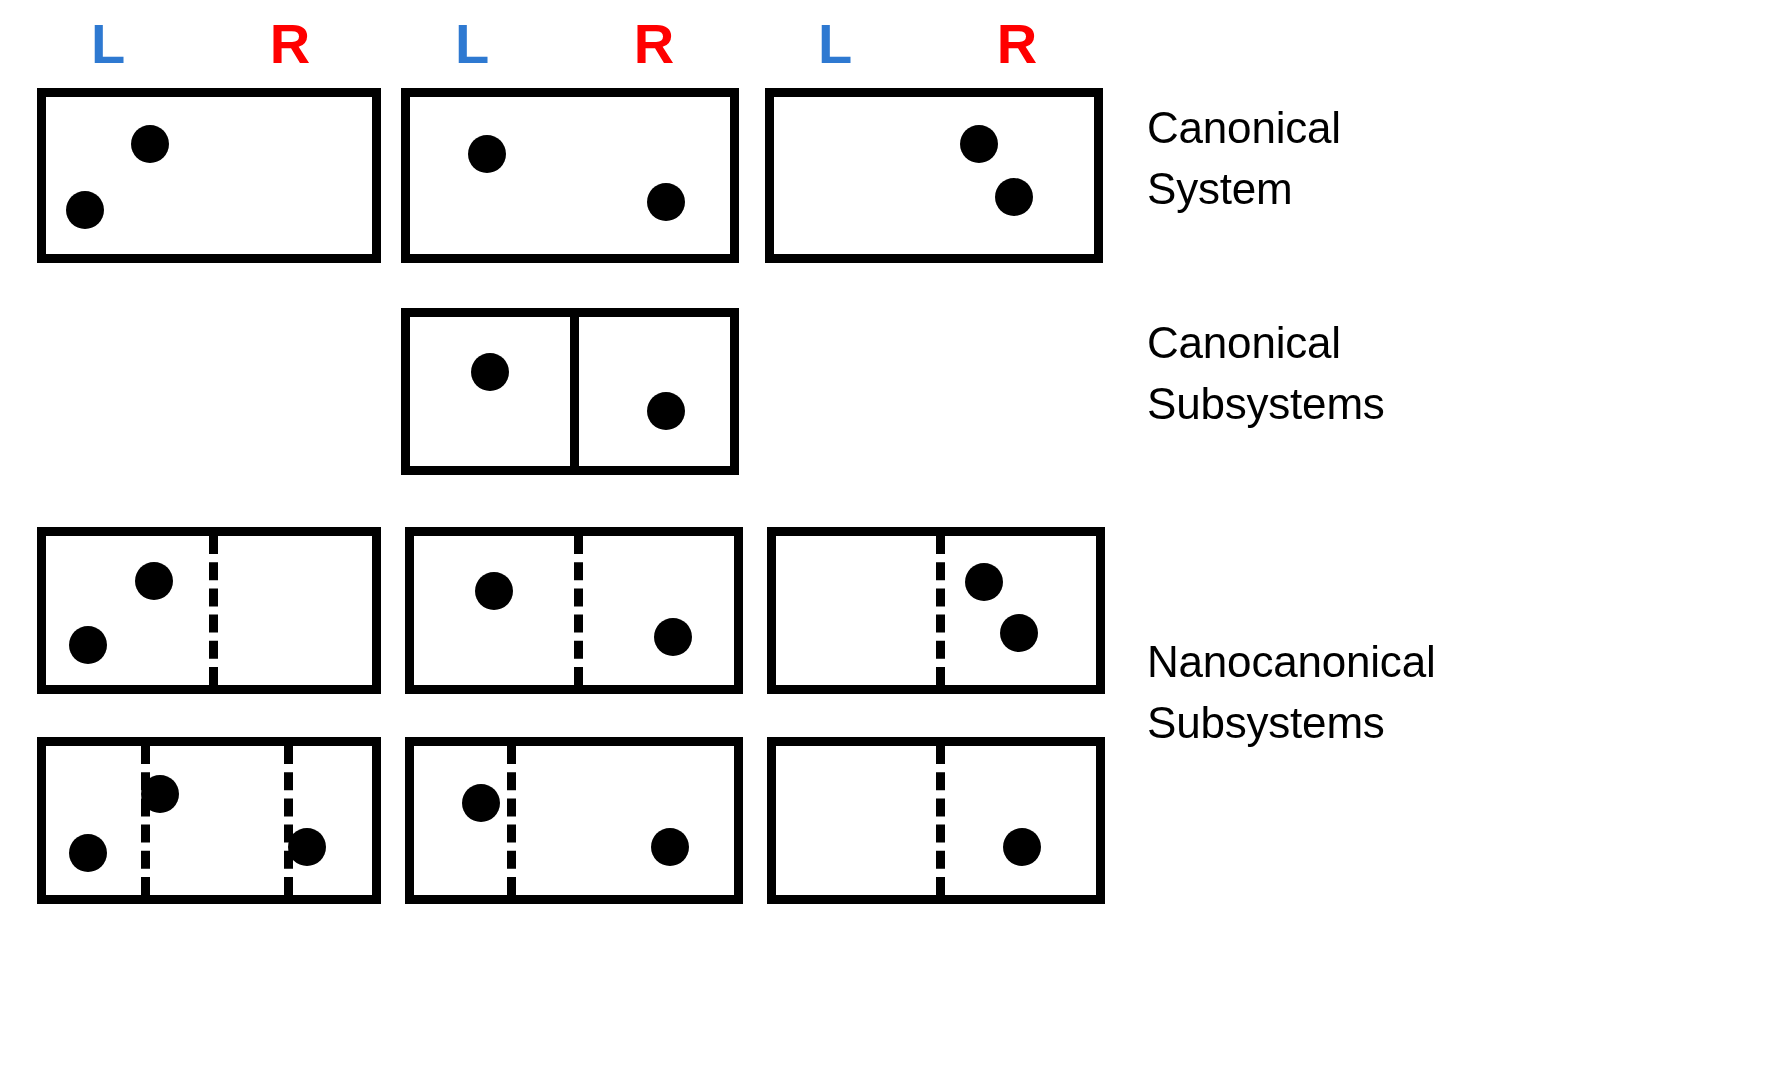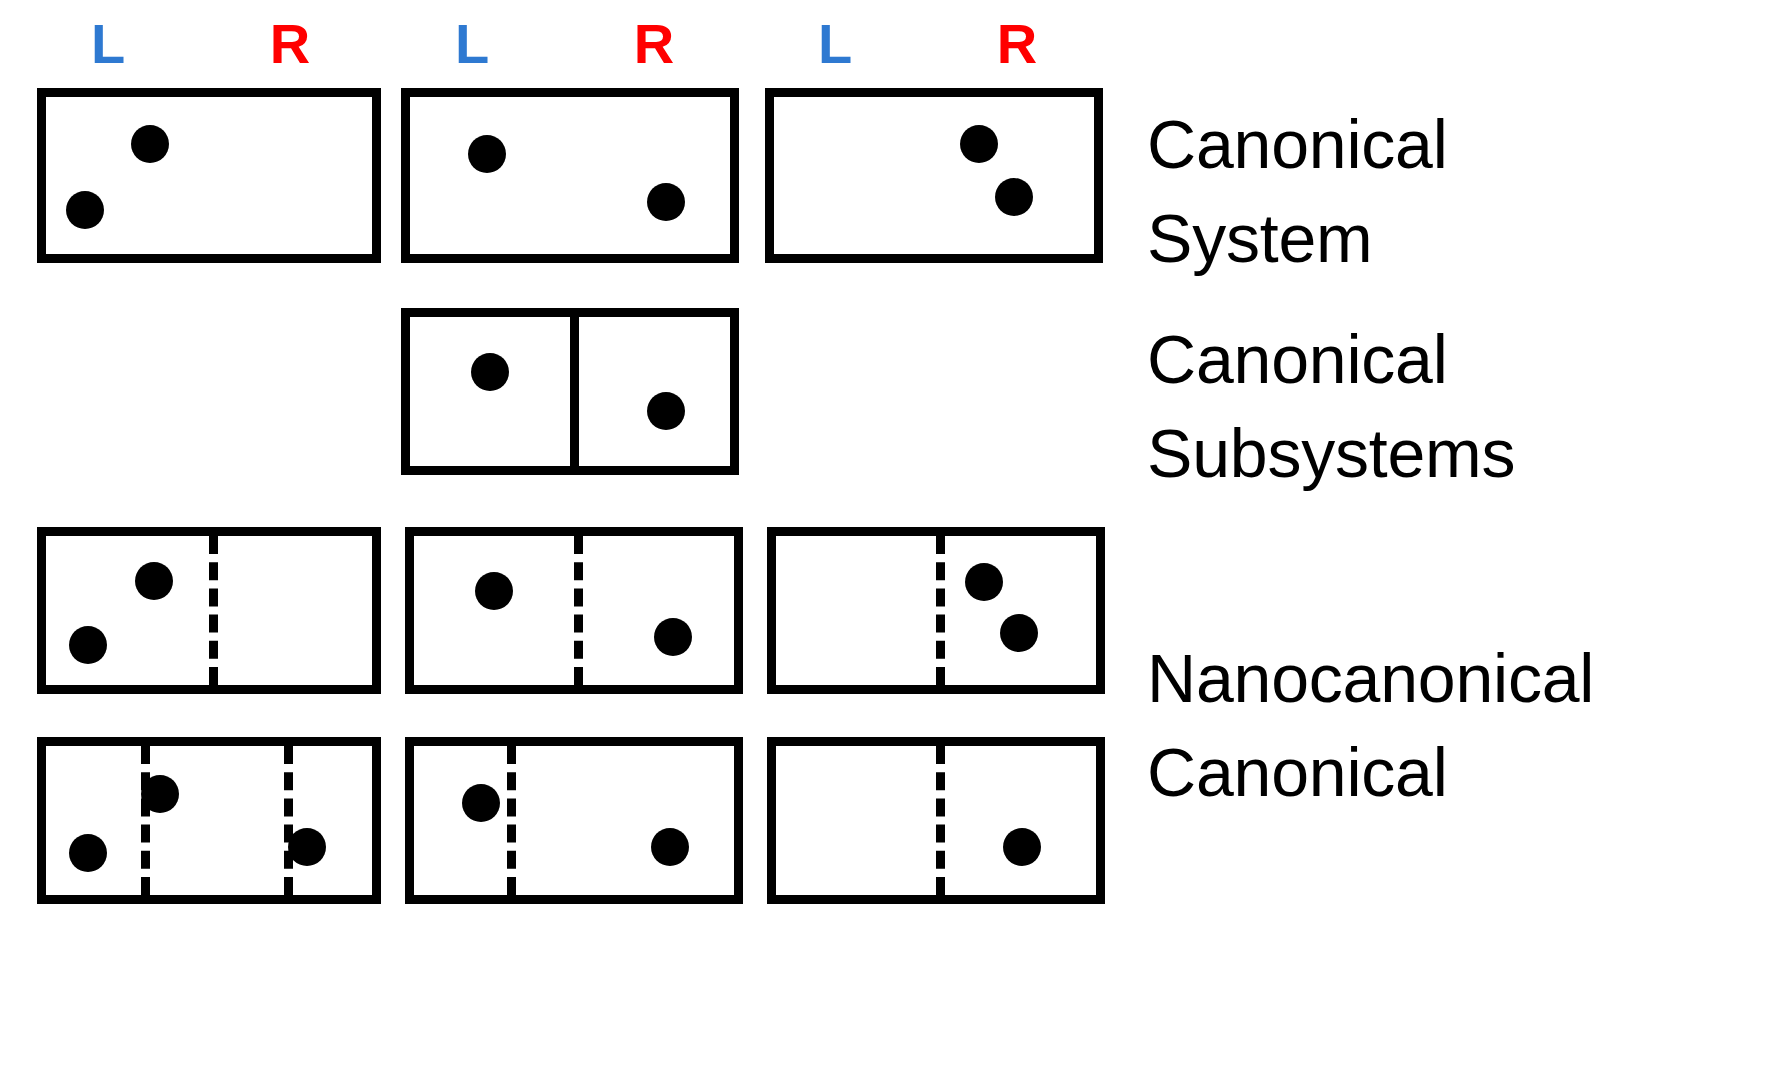--- a/index.html
+++ b/index.html
@@ -62,21 +62,21 @@
     background: #000000;
     border-radius: 50%;
     transform: translate(-50%, -50%);
   }
 
   
   .caption {
     position: absolute;
     color: #000000;
     font-family: "Liberation Sans", sans-serif;
-    font-size: 68px;
+    font-size: 44px;
     font-weight: 400;
     line-height: 1.38;
     white-space: pre-line;
     letter-spacing: -0.2px;
   }
 </style>
 </head>
 <body>
 
 <div id="page">
@@ -129,21 +129,21 @@
     <div class="particle" style="left:81%; top:68%; width:38px; height:38px;"></div>
   </div>
 
   <div class="cell-box" style="left:767px; top:527px; width:338px; height:167px;">
     <div class="divider dashed" style="left:50%;"></div>
     <div class="particle" style="left:65%; top:31%; width:38px; height:38px;"></div>
     <div class="particle" style="left:76%; top:65%; width:38px; height:38px;"></div>
   </div>
 
   <div class="caption" style="left:1147px; top:632px;">Nanocanonical
-Canonical</div>
+Subsystems</div>
 
   <div class="cell-box" style="left:37px; top:737px; width:344px; height:167px;">
     <div class="divider dashed" style="left:29%;"></div>
     <div class="divider dashed" style="left:73%;"></div>
     <div class="particle" style="left:35%; top:32%; width:38px; height:38px;"></div>
     <div class="particle" style="left:13%; top:72%; width:38px; height:38px;"></div>
     <div class="particle" style="left:80%; top:68%; width:38px; height:38px;"></div>
   </div>
 
   <div class="cell-box" style="left:405px; top:737px; width:338px; height:167px;">

